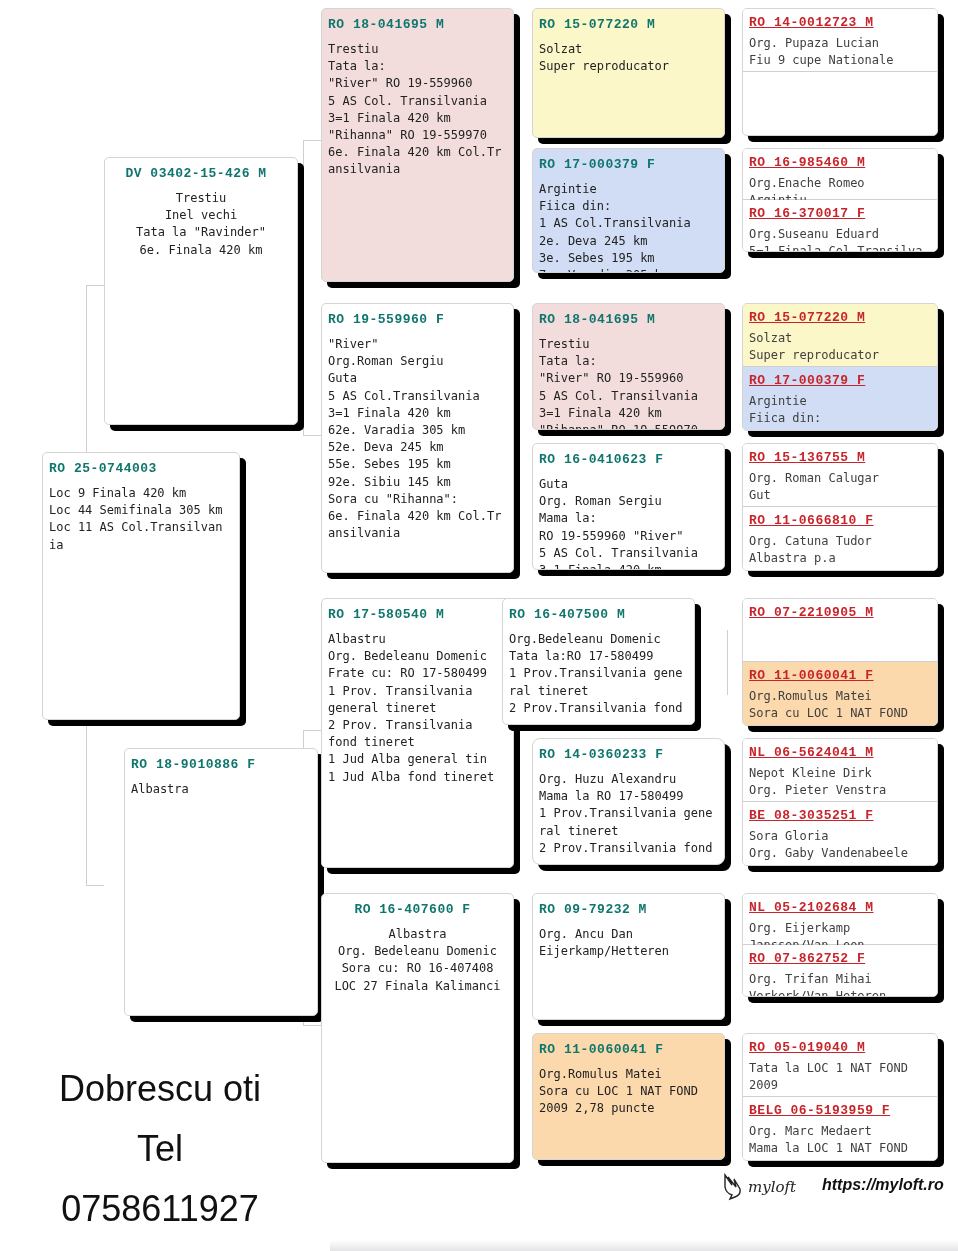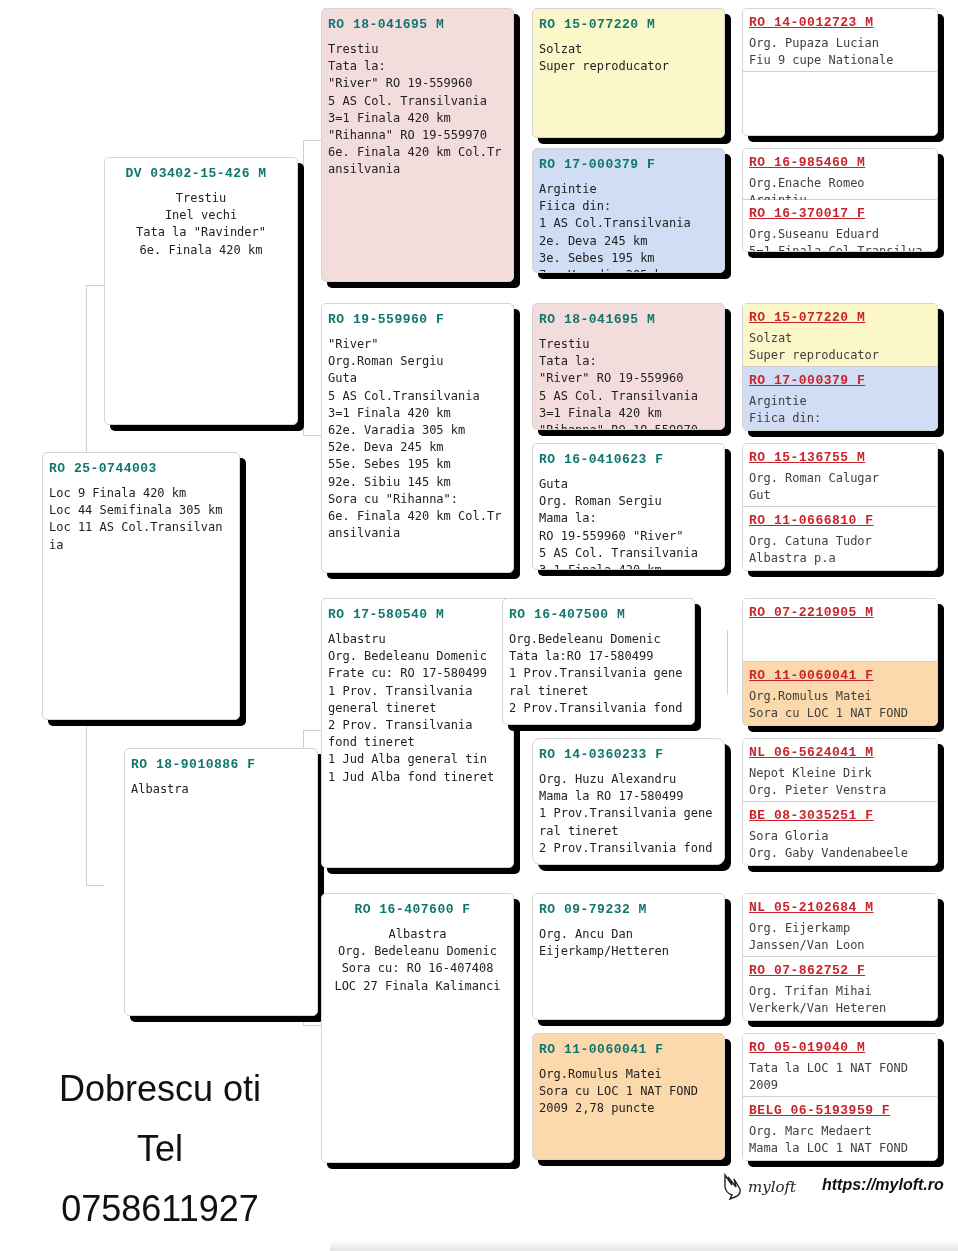--- a/index.html
+++ b/index.html
@@ -292,21 +292,21 @@
     <div class="ring">NL 06-5624041 M</div>
     <div class="body">Nepot Kleine Dirk
 Org. Pieter Venstra</div>
   </div>
   <div class="half bottom bg-white">
     <div class="ring">BE 08-3035251 F</div>
     <div class="body">Sora Gloria
 Org. Gaby Vandenabeele</div>
   </div>
 </div>
-<div class="split" style="left:742px;top:893px;width:196px;height:128px;">
+<div class="split" style="left:742px;top:893px;width:196px;height:104px;">
   <div class="half top bg-white">
     <div class="ring">NL 05-2102684 M</div>
     <div class="body">Org. Eijerkamp
 Janssen/Van Loon</div>
   </div>
   <div class="half bottom bg-white">
     <div class="ring">RO 07-862752 F</div>
     <div class="body">Org. Trifan Mihai
 Verkerk/Van Heteren</div>
   </div>

